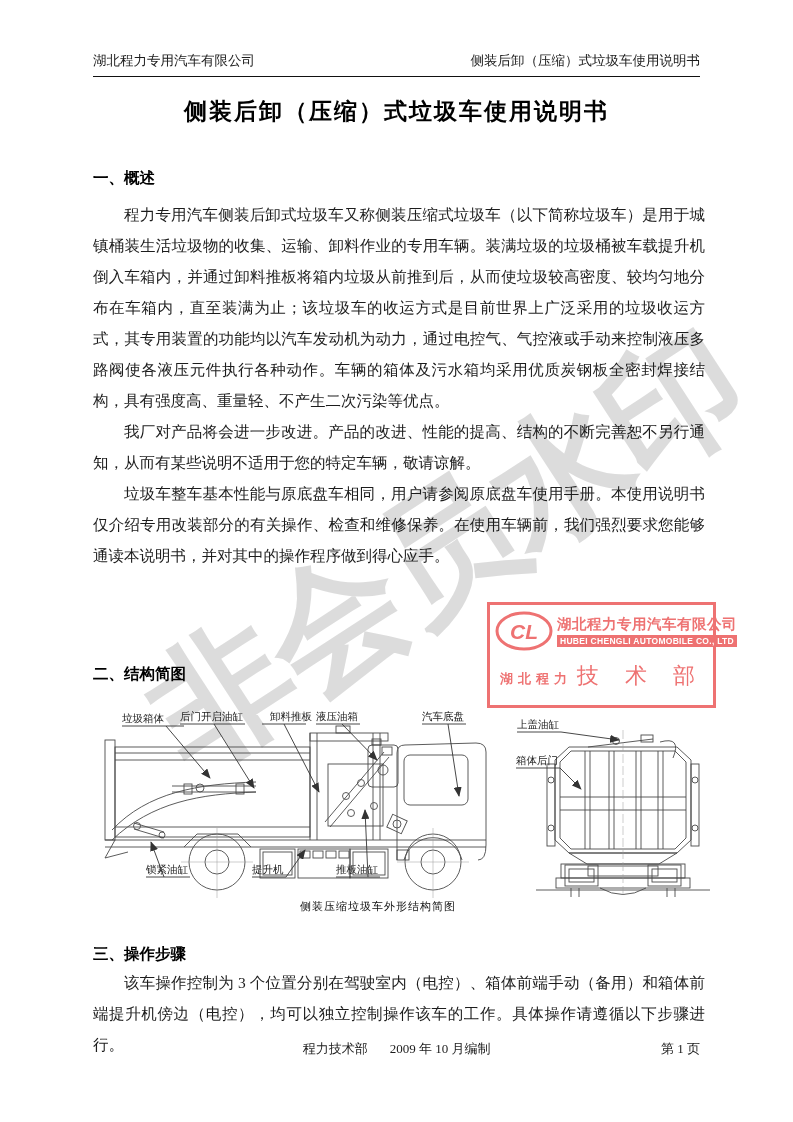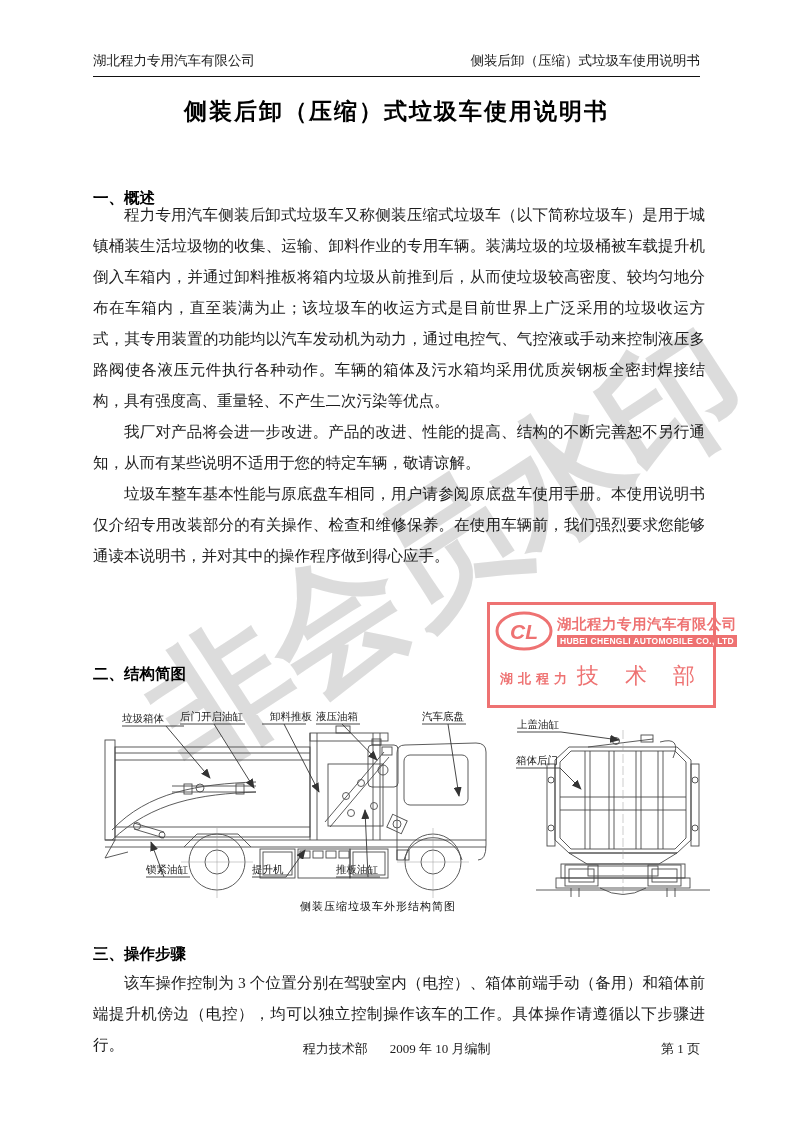--- a/index.html
+++ b/index.html
@@ -65,21 +65,21 @@
 
   <div class="watermark">非会员水印</div>
 
   <div class="header">
     <span class="hl">湖北程力专用汽车有限公司</span>
     <span class="hr">侧装后卸（压缩）式垃圾车使用说明书</span>
   </div>
 
   <div class="doc-title">侧装后卸（压缩）式垃圾车使用说明书</div>
 
-  <div class="sec-head" style="top:188px">一、概述</div>
+  <div class="sec-head" style="top:168px">一、概述</div>
 
   <div class="body-block" style="top:199px">
     <p>程力专用汽车侧装后卸式垃圾车又称侧装压缩式垃圾车（以下简称垃圾车）是用于城镇桶装生活垃圾物的收集、运输、卸料作业的专用车辆。装满垃圾的垃圾桶被车载提升机倒入车箱内，并通过卸料推板将箱内垃圾从前推到后，从而使垃圾较高密度、较均匀地分布在车箱内，直至装满为止；该垃圾车的收运方式是目前世界上广泛采用的垃圾收运方式，其专用装置的功能均以汽车发动机为动力，通过电控气、气控液或手动来控制液压多路阀使各液压元件执行各种动作。车辆的箱体及污水箱均采用优质炭钢板全密封焊接结构，具有强度高、重量轻、不产生二次污染等优点。</p>
     <p>我厂对产品将会进一步改进。产品的改进、性能的提高、结构的不断完善恕不另行通知，从而有某些说明不适用于您的特定车辆，敬请谅解。</p>
     <p>垃圾车整车基本性能与原底盘车相同，用户请参阅原底盘车使用手册。本使用说明书仅介绍专用改装部分的有关操作、检查和维修保养。在使用车辆前，我们强烈要求您能够通读本说明书，并对其中的操作程序做到得心应手。</p>
   </div>
 
   <div class="stamp">
     <div class="row1">
       <div class="logo">

